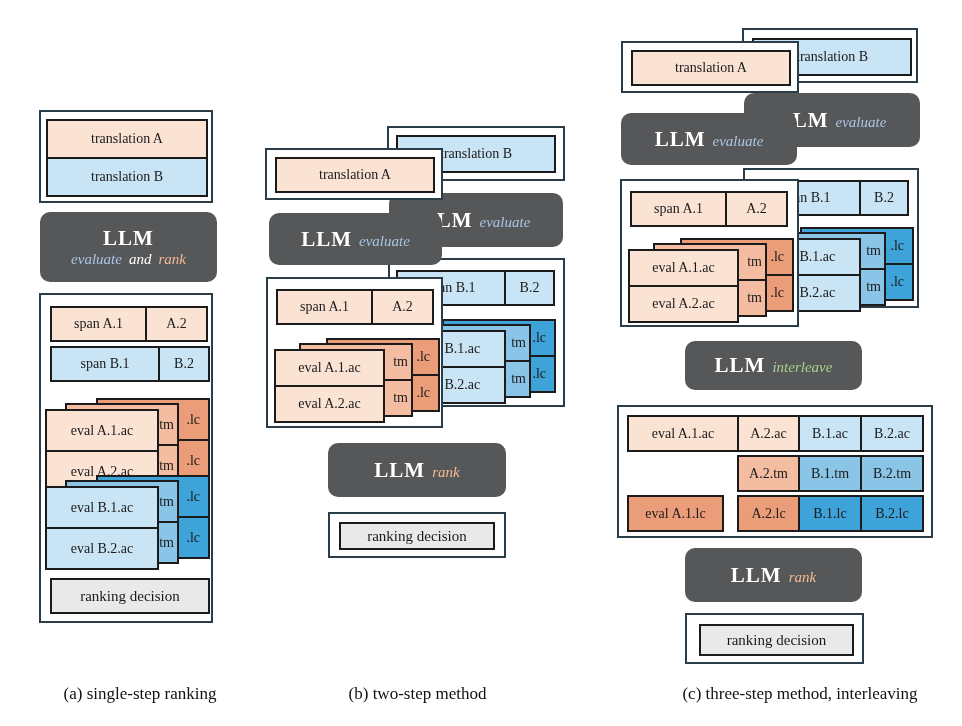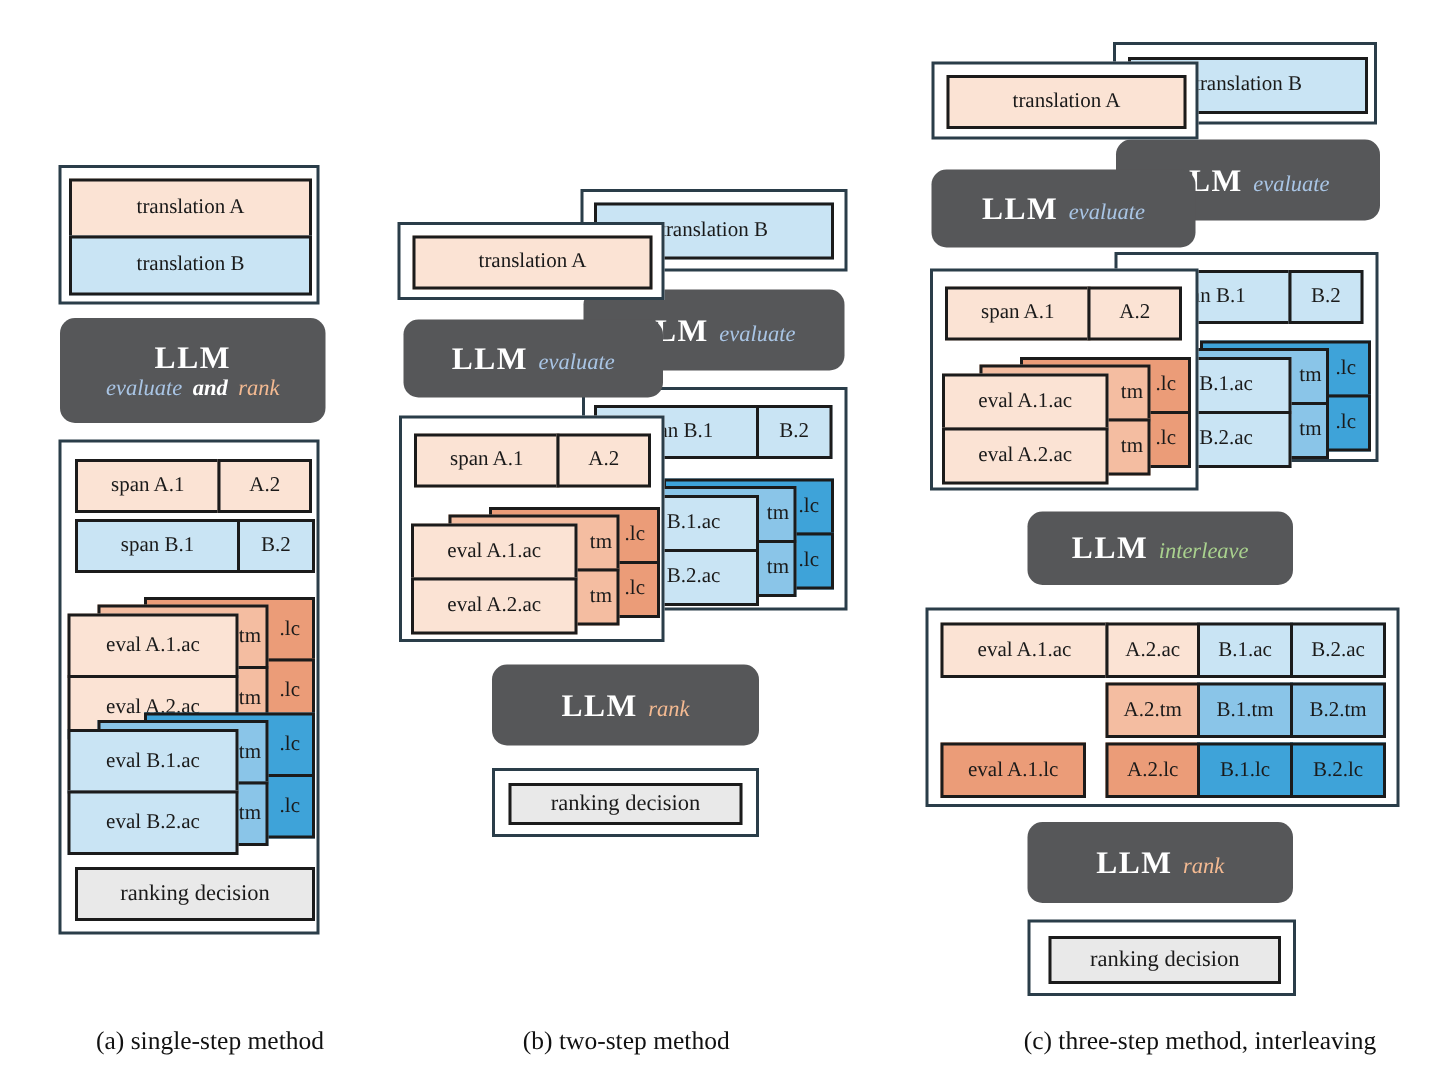--- a/index.html
+++ b/index.html
@@ -27,21 +27,21 @@
   .llmbox{
     position:absolute;box-sizing:border-box;background:#565759;border-radius:10px;
     color:#ffffff;display:flex;flex-direction:column;align-items:center;justify-content:center;
   }
   .llm-line{display:flex;align-items:baseline;gap:7px;}
   .llm-main{font-weight:bold;font-size:21px;letter-spacing:1px;color:#ffffff;}
   .llm-sub{font-style:italic;font-size:15px;}
   .t-eval{color:#a9c5e5;font-family:Liberation Serif, serif;}
   .t-rank{color:#f4ba92;}
   .t-inter{color:#a9d18e;}
-  .t-and{color:#ffffff;font-weight:bold;}
+  .t-and{color:#ffffff;font-weight:normal;}
   .stack{position:absolute;}
   .caption{position:absolute;text-align:center;font-size:17px;color:#111111;}
 </style>
 </head>
 <body>
 
 <div class="abs frame" style="left:39px;top:110px;width:174px;height:93px">
   <div class="cell peach1" style="left:5px;top:7px;width:162px;height:40px">translation A</div>
   <div class="cell blue1" style="left:5px;top:45px;width:162px;height:40px">translation B</div>
 </div>
@@ -241,15 +241,15 @@
   <span class="llm-line">
       <span class="llm-main">LLM</span>
       <span class="llm-sub t-rank">rank</span>
     </span>
 </div>
 
 <div class="abs frame" style="left:685px;top:613px;width:179px;height:51px">
   <div class="cell gray" style="left:12px;top:9px;width:155px;height:32px;font-size:15px">ranking decision</div>
 </div>
 
-<div class="caption" style="left:20px;top:684px;width:240px">(a) single-step method</div>
+<div class="caption" style="left:20px;top:684px;width:240px">(a) single-step ranking</div>
 <div class="caption" style="left:305px;top:684px;width:225px">(b) two-step method</div>
 <div class="caption" style="left:632px;top:684px;width:336px">(c) three-step method, interleaving</div>
 
 </body></html>

